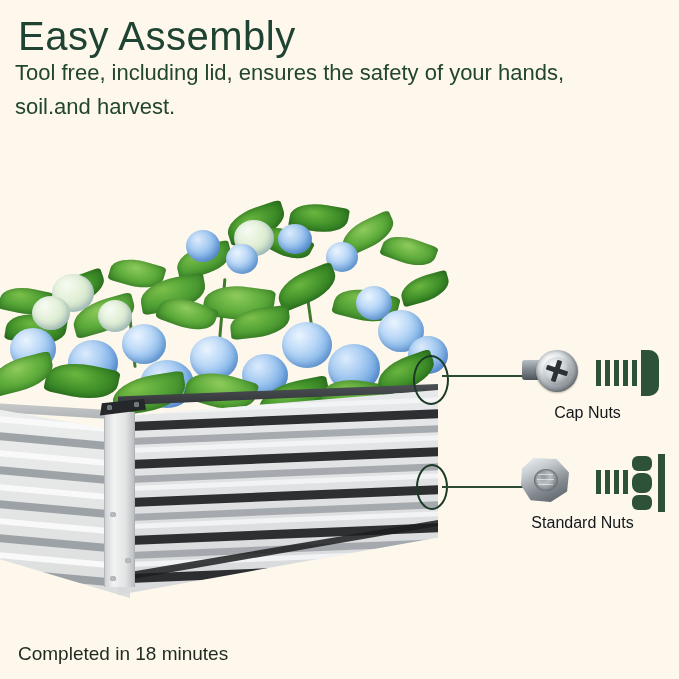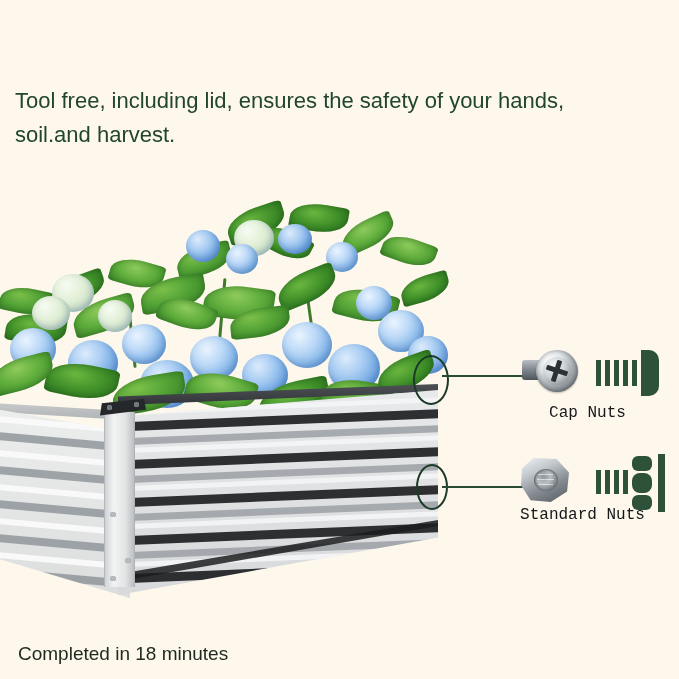--- a/index.html
+++ b/index.html
@@ -27,21 +27,21 @@
     font-size: 40px;
     letter-spacing: 0.5px;
     color: #1f4332;
     font-weight: 400;
     line-height: 1.1;
     white-space: nowrap;
   }
   #subhead {
     position: absolute;
     left: 15px;
-    top: 84px;
+    top: 56px;
     width: 620px;
     font-size: 22px;
     line-height: 1.55;
     color: #22452f;
     font-weight: 400;
   }
   #footnote {
     position: absolute;
     left: 18px;
     top: 643px;
@@ -241,21 +241,20 @@
   }
   .leader {
     position: absolute;
     height: 2px;
     background: #2b4a33;
   }
 
   .callout {
     position: absolute;
     width: 175px;
-    font-family: Liberation Mono, monospace;
   }
   .callout-row {
     position: relative;
     height: 62px;
   }
   .callout-label {
     position: absolute;
     width: 175px;
     text-align: center;
     font-size: 16px;
@@ -348,20 +347,21 @@
   }
   .sch-hex.mid {
     border-radius: 8px;
   }
 </style>
 </head>
 <body>
 
 <div id="page">
 
+  <div id="headline">Easy Assembly</div>
   <div id="subhead">Tool free, including lid, ensures the safety of your hands, soil.and harvest.</div>
 
   <div id="scene">
 
     <div class="plants">
 
       <div class="stem" style="left:60px;  top:150px; width:3px;  height:60px; transform:rotate(8deg);"></div>
       <div class="stem" style="left:140px; top:130px; width:3px;  height:70px; transform:rotate(-6deg);"></div>
       <div class="stem" style="left:230px; top:110px; width:3px;  height:80px; transform:rotate(5deg);"></div>
       <div class="stem" style="left:320px; top:120px; width:3px;  height:75px; transform:rotate(-8deg);"></div>
@@ -510,20 +510,20 @@
           <div class="sch-bar" style="left:0px;  top:16px; height:24px;"></div>
           <div class="sch-bar" style="left:9px;  top:16px; height:24px;"></div>
           <div class="sch-bar" style="left:18px; top:16px; height:24px;"></div>
           <div class="sch-bar" style="left:27px; top:16px; height:24px;"></div>
           <div class="sch-hex top" style="left:36px; top:2px;  width:20px; height:15px;"></div>
           <div class="sch-hex mid" style="left:36px; top:19px; width:20px; height:20px;"></div>
           <div class="sch-hex bot" style="left:36px; top:41px; width:20px; height:15px;"></div>
           <div class="sch-plate" style="left:62px; top:0px;  height:58px;"></div>
         </div>
       </div>
-      <div class="callout-label" style="top:54px;text-align:center;">Standard Nuts</div>
+      <div class="callout-label" style="top:62px;text-align:center;">Standard Nuts</div>
     </div>
 
   </div>
 
   <div id="footnote">Completed in 18 minutes</div>
 
 </div>
 
 </body></html>

